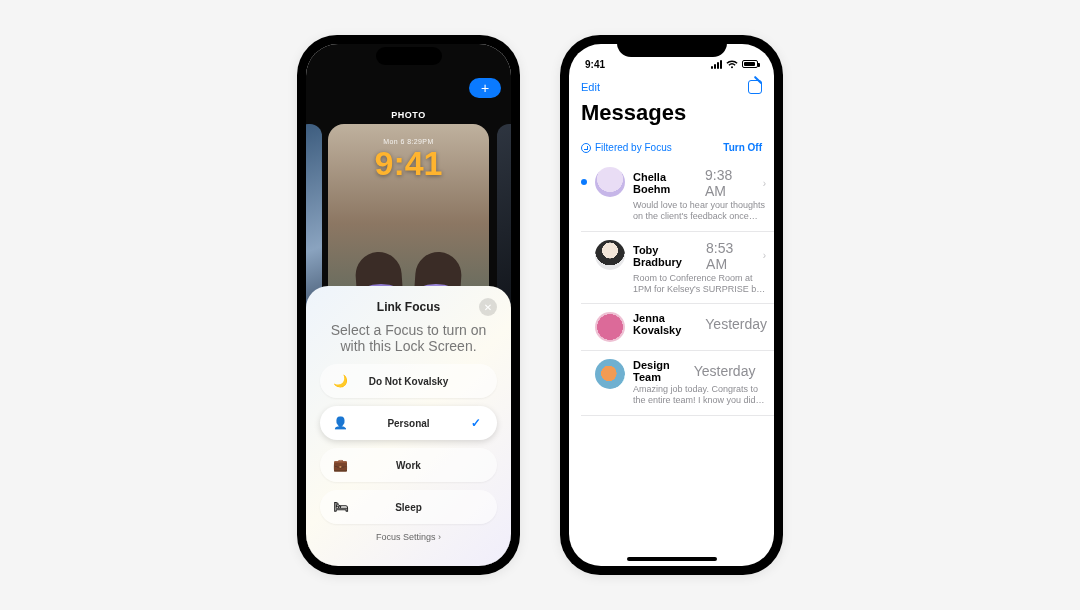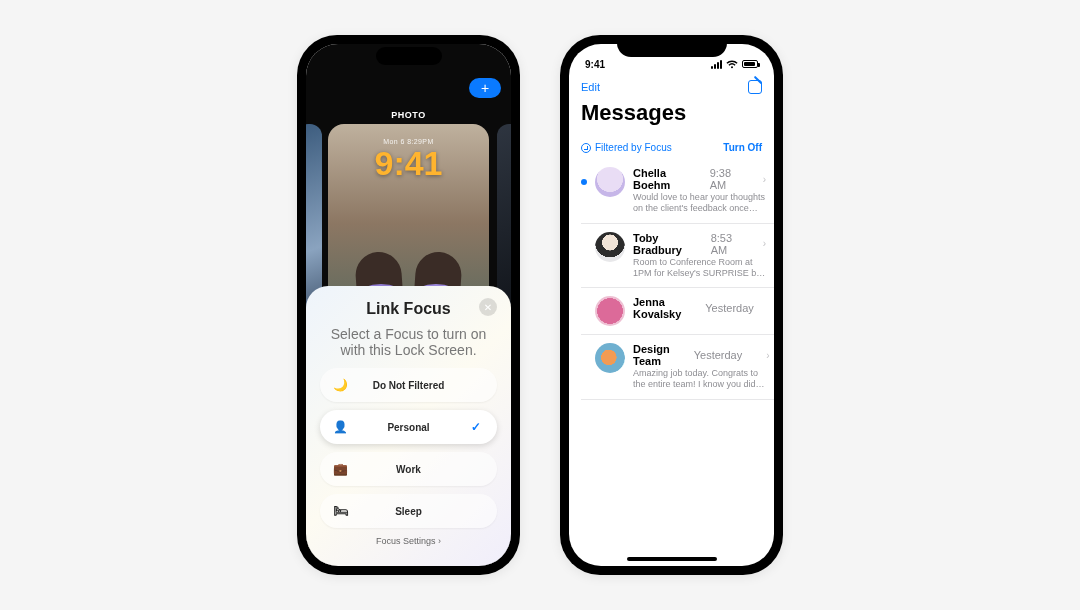--- a/index.html
+++ b/index.html
@@ -175,21 +175,21 @@
     right: 0;
     bottom: 0;
     height: 280px;
     background: linear-gradient(135deg, #eef4fb 0%, #fdfbf2 50%, #f0eefb 100%);
     border-radius: 22px 22px 0 0;
     padding: 14px 14px 0;
     z-index: 50;
   }
   .sheet-title-row { display:flex; align-items:center; justify-content:center; position:relative; }
   .sheet-title {
-    font-size: 16px;
+    font-size: 12px;
     font-weight: 700;
     color: #222;
   }
   .sheet-close {
     position: absolute;
     right: 0;
     top: -2px;
     width: 18px;
     height: 18px;
     border-radius: 50%;
@@ -348,21 +348,21 @@
   }
   .av.a { background: radial-gradient(circle at 50% 40%, #e9ddf5 0 55%, #c6b6e8 56% 100%); }
   .av.b { background: radial-gradient(circle at 50% 35%, #f2e5d8 0 32%, #2c2c2c 33% 60%, #e8e8ea 61% 100%); }
   .av.c { background: radial-gradient(circle at 50% 50%, #dc6a99 0 60%, #eec0d3 61% 100%); }
   .av.d { background: radial-gradient(circle at 46% 48%, #f29b54 0 34%, #6fb0d0 35% 70%, #a6dcea 71% 100%); }
   .row .txt { flex:1; min-width:0; }
   .row .line1 {
     display:flex; align-items:center; gap:24px;
   }
   .row .name { font-size: 11px; font-weight: 700; color:#000; }
-  .row .time { font-size: 11px; color:#8e8e93; margin-left:auto; }
+  .row .time { font-size: 14px; color:#8e8e93; margin-left:auto; }
   .row .chev { color:#c5c5c8; font-size:10px; }
   .row .preview {
     font-size: 9px; line-height: 1.25; color:#8e8e93;
     margin-top:1px;
     display:-webkit-box; -webkit-line-clamp:2; -webkit-box-orient:vertical;
     overflow:hidden;
   }
 
   .home-ind {
     position:absolute;
@@ -409,21 +409,21 @@
       <div class="sheet-title-row">
         <div class="sheet-title">Link Focus</div>
         <div class="sheet-close">
           <span>✕</span>
         </div>
       </div>
       <div class="sheet-sub">Select a Focus to turn on with this Lock Screen.</div>
 
       <div class="opt">
         <span class="ic">🌙</span>
-        <span>Do Not Filtered</span>
+        <span>Do Not Kovalsky</span>
       </div>
       <div class="opt selected">
         <span class="ic personal">👤</span>
         <span>Personal</span>
         <span class="check">✓</span>
       </div>
       <div class="opt">
         <span class="ic">💼</span>
         <span>Work</span>
       </div>

